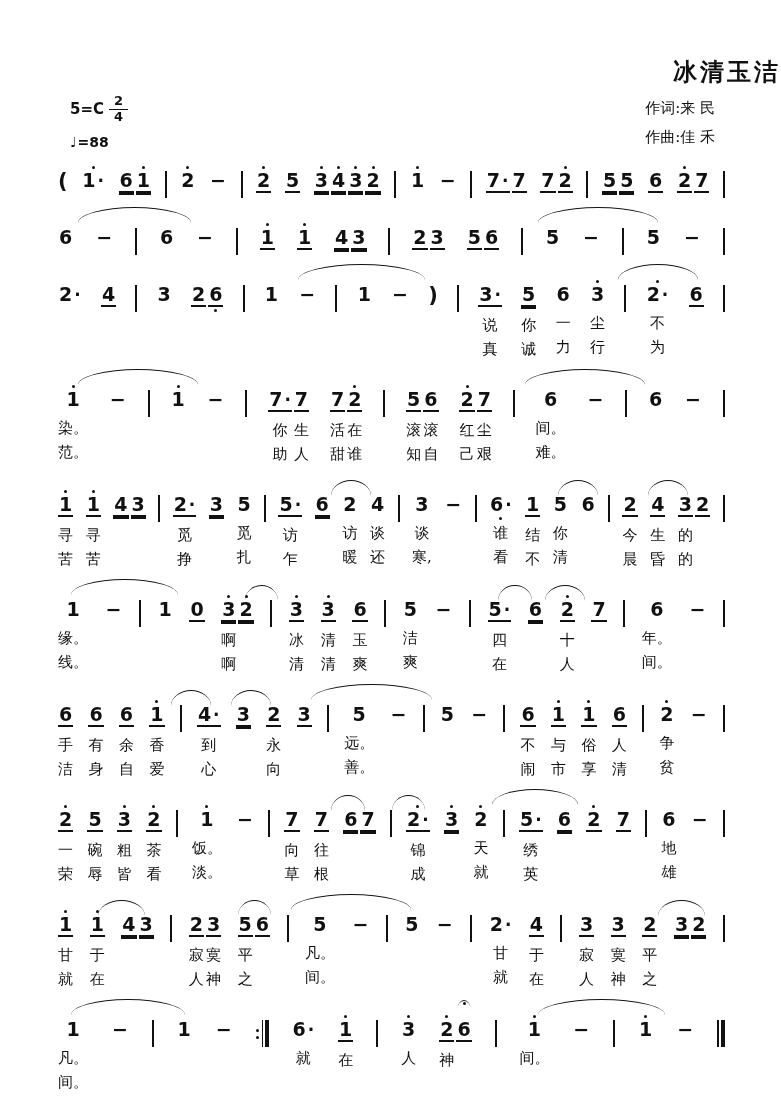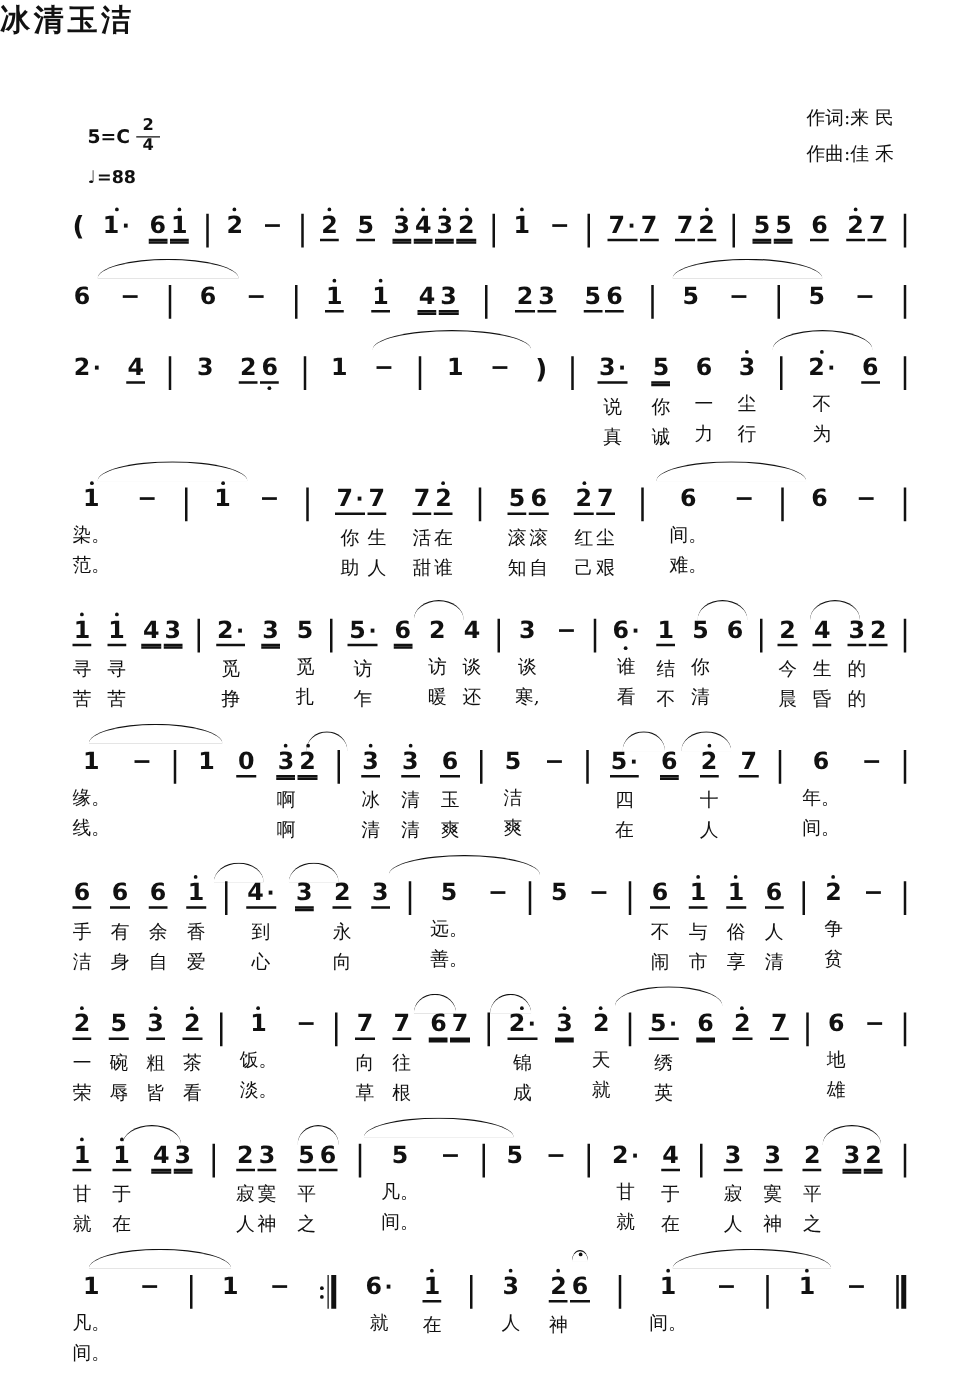--- a/index.html
+++ b/index.html
@@ -1,26 +1,26 @@
 <!DOCTYPE html>
 <html><head>
 <meta charset="utf-8">
 <style>
   html,body{margin:0;padding:0;background:#f6f6f6}
   .page{position:relative;width:781px;height:1108px;margin:0 auto;background:#ffffff;
         color:#111;font-family:"DejaVu Sans","Liberation Sans",sans-serif;overflow:hidden}
-  .title{text-align:left;font-size:24px;font-weight:700;letter-spacing:3px;
+  .title{text-align:right;padding-top:56px;font-size:24px;font-weight:700;letter-spacing:3px;
          font-family:"DejaVu Serif","Liberation Serif",serif}
   .meta{position:absolute;left:70px;top:94px;font-size:15px;font-weight:600}
   .meta-row{display:flex;align-items:center;gap:5px}
   .frac{display:inline-flex;flex-direction:column;align-items:center;font-size:13px;line-height:1.15;font-weight:600}
   .frac-top{border-bottom:1.4px solid #111;padding:0 5px}
   .frac-bot{padding:0 5px}
   .tempo{margin-top:9px;font-size:14px;font-weight:600;display:flex;align-items:center;gap:1px}
-  .credits{position:absolute;right:66px;top:80px;font-size:15px;line-height:1.95;
+  .credits{position:absolute;right:66px;top:94px;font-size:15px;line-height:1.95;
            font-family:"DejaVu Serif","Liberation Serif",serif}
   .score{position:absolute;left:58px;right:56px;top:148px}
   .sys{position:relative;padding-top:16px;margin-bottom:6px}
   .srow{display:flex;justify-content:space-between;align-items:flex-start}
   .grp{display:flex;gap:2px}
   .note{position:relative;display:flex;flex-direction:column;align-items:center;min-width:13px}
   .hi,.lo{height:6px;display:flex;align-items:center;justify-content:center;width:100%}
   .odot{width:3px;height:3px;border-radius:50%;background:#111}
   .drow{display:flex;align-items:flex-end;font-size:19px;font-weight:700;line-height:21px;padding:0 1px}
   .u1 .drow{border-bottom:2px solid #111}

